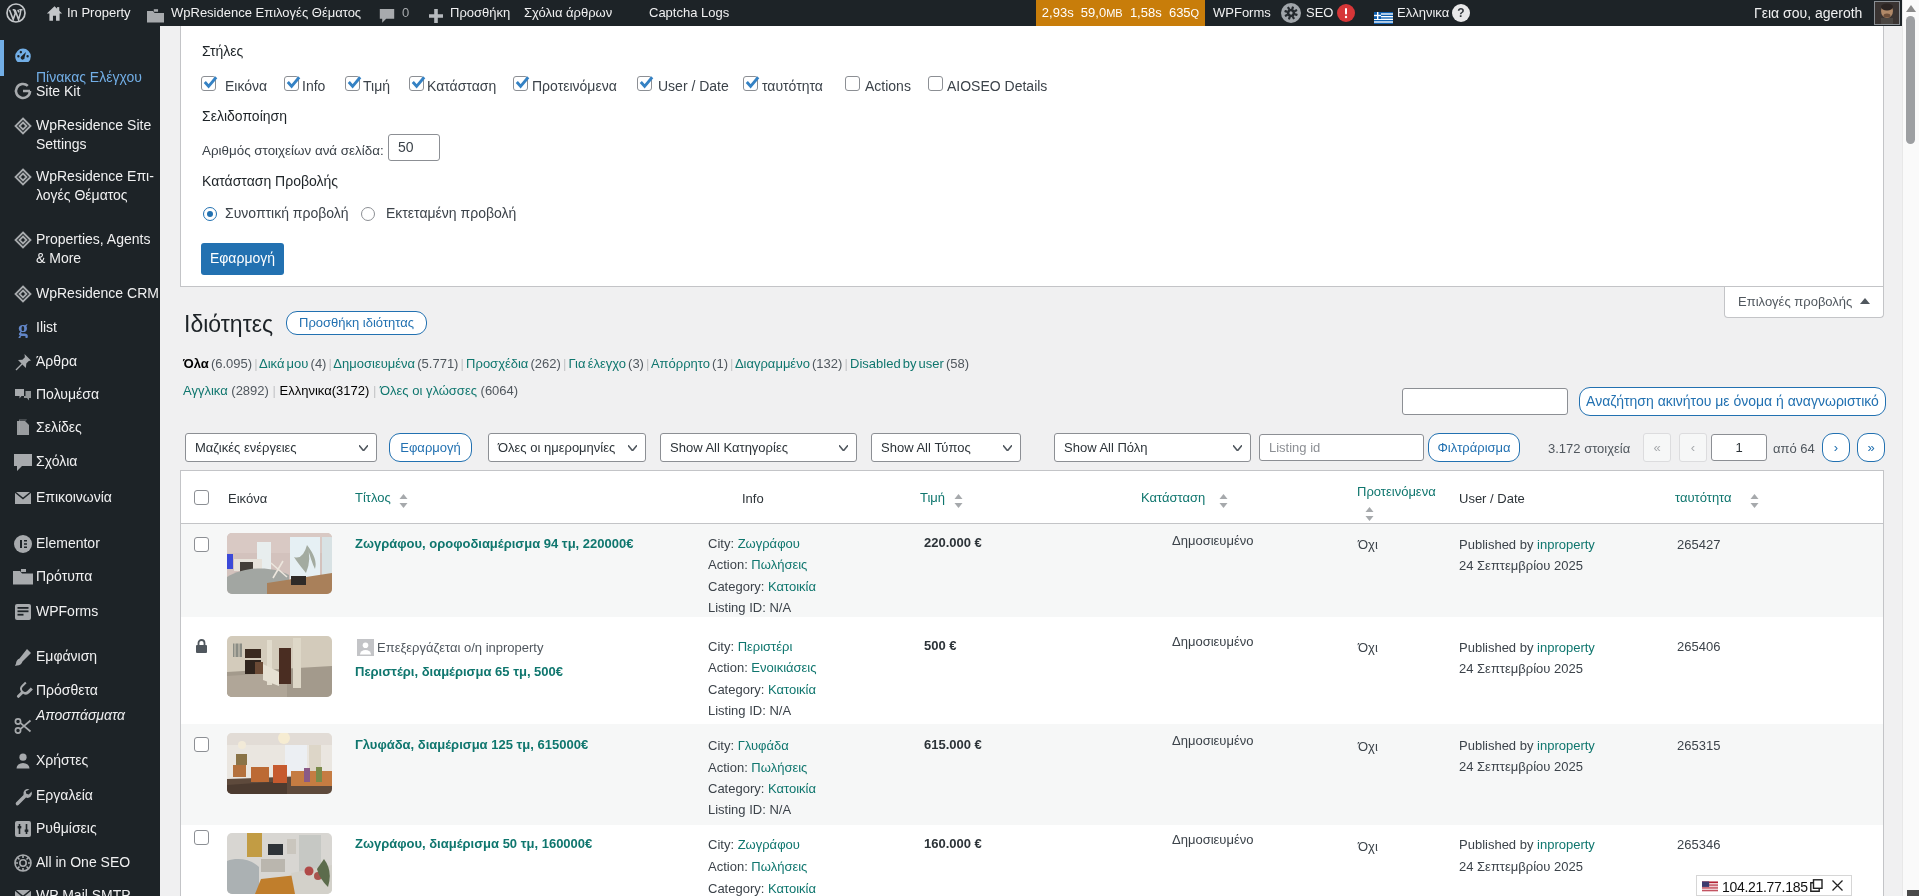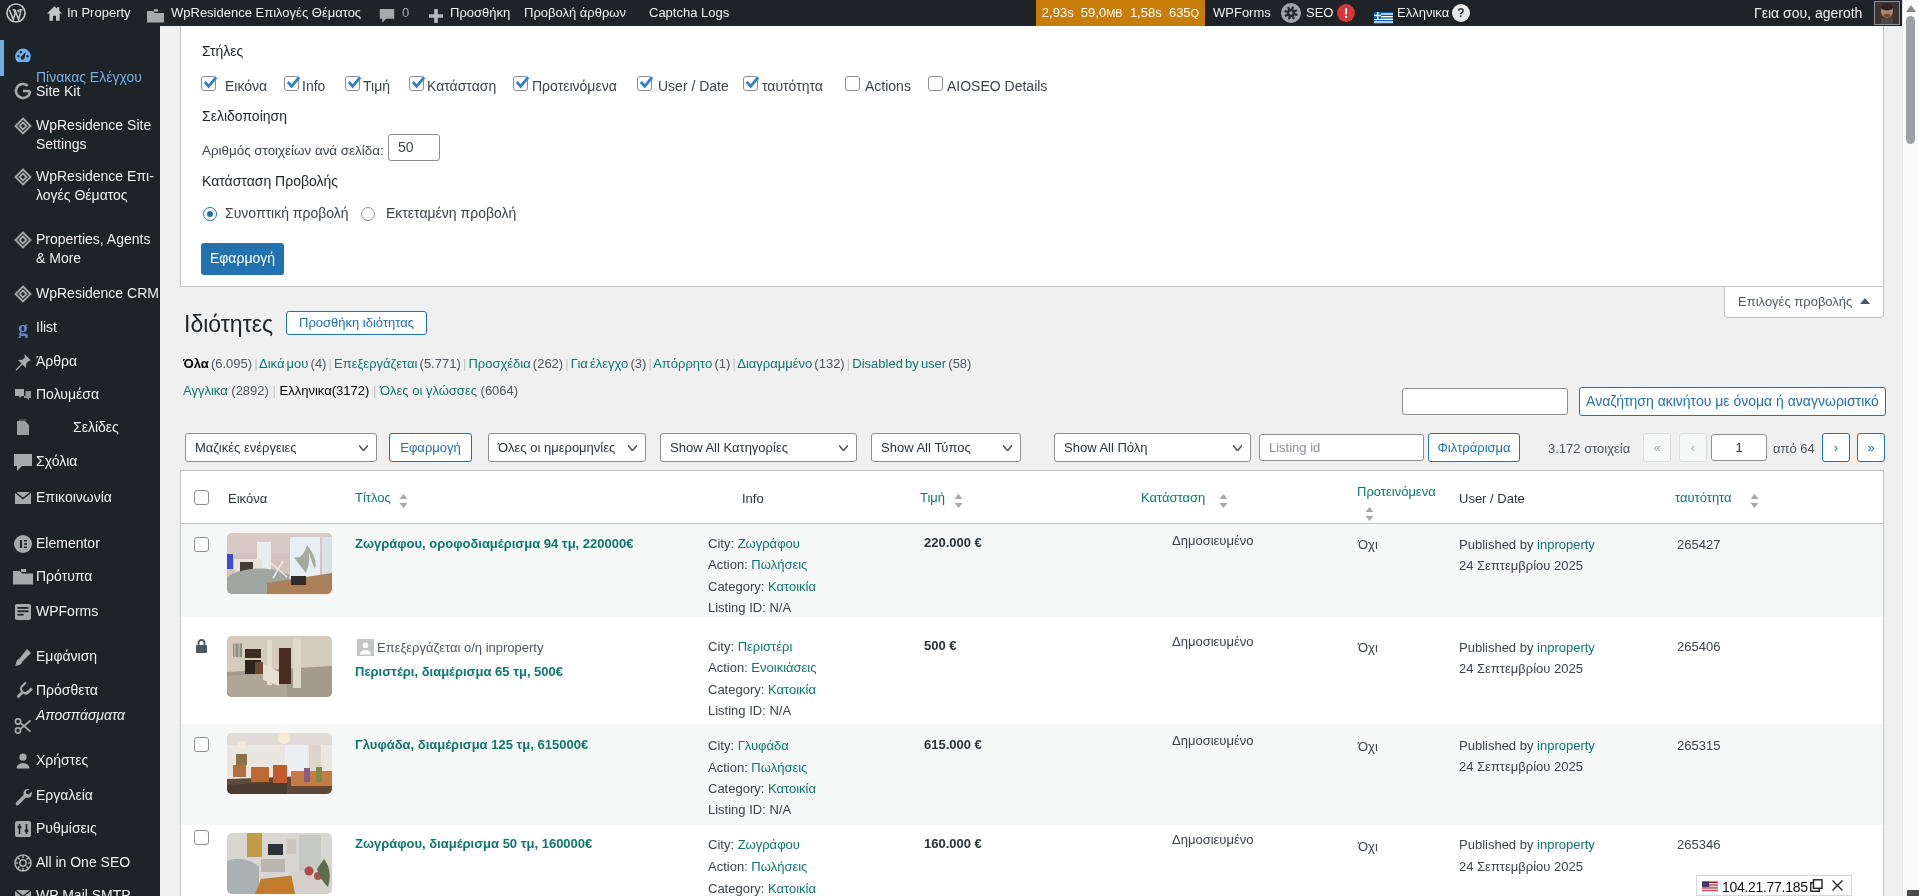--- a/index.html
+++ b/index.html
@@ -17,21 +17,21 @@
   .mico { position:absolute; left:13px; width:20px; height:20px; color:#a7aaad; }
   .mico svg { width:20px; height:20px; display:block; }
   
   .panel { position:absolute; background:#fff; }
   .chk { position:absolute; width:15px; height:15px; background:#fff; border:1px solid #8c8f94; border-radius:3px; }
   .chk.on svg { position:absolute; left:-1px; top:-4px; width:19px; height:19px; }
   .lbl13 { position:absolute; font-size:13px; white-space:nowrap; }
   .lbl14 { position:absolute; font-size:14px; white-space:nowrap; }
   .sel { position:absolute; height:29px; background:#fff; border:1px solid #8c8f94; border-radius:3px; font-size:13px; color:#2c3338; line-height:27px; padding-left:9px; }
   .sel .car { position:absolute; right:8px; top:11px; width:9px; height:6px; }
-  .btn-sec { position:absolute; background:#f6f7f7; border:1px solid #2271b1; border-radius:3px; color:#2271b1; font-size:13px; text-align:center; }
+  .btn-sec { position:absolute; background:#f6f7f7; border:1px solid #2271b1; border-radius:11px; color:#2271b1; font-size:13px; text-align:center; }
   .thumb { position:absolute; width:105px; height:61px; border-radius:5px; overflow:hidden; }
   .thumb svg { display:block; width:105px; height:61px; }
 </style>
 </head>
 <body>
 
 <div id="adminbar">
   <span class="it" style="left:6px;top:3px;height:20px;">
     <svg width="20" height="20" viewBox="0 0 20 20">
         <circle cx="10" cy="10" r="9" fill="none" stroke="#c3c6c9" stroke-width="1.7"></circle>
@@ -55,21 +55,21 @@
   <span class="it" style="left:379px;top:6px;">
     <svg width="16" height="15" viewBox="0 0 20 18">
         <path d="M1 1 h18 v12 h-10 l-5 5 v-5 h-3 z" fill="#a7aaad"></path>
       </svg>
   </span>
   <span class="it" style="left:402px;color:#a7aaad;">0</span>
   <span class="it" style="left:429px;top:6px;height:14px;"><svg width="14" height="14" viewBox="0 0 14 14">
         <path d="M5.2 0 h3.6 v5.2 H14 v3.6 H8.8 V14 H5.2 V8.8 H0 V5.2 h5.2 z" fill="#b5b9bd"></path>
       </svg></span>
   <span class="it" style="left:450px;">Προσθήκη</span>
-  <span class="it" style="left:524px;">Προβολή άρθρων</span>
+  <span class="it" style="left:524px;">Σχόλια άρθρων</span>
   <span class="it" style="left:649px;">Captcha Logs</span>
   <span class="it" style="left:1036px;width:169px;background:#c87d0a;color:#fff;text-align:center;">2,93s&nbsp; 59,0<span style="font-size:11px;">MB</span>&nbsp; 1,58s&nbsp; 635<span style="font-size:11px;">Q</span></span>
   <span class="it" style="left:1213px;">WPForms</span>
   <span class="it" style="left:1281px;top:3px;height:20px;">
     <svg width="20" height="20" viewBox="0 0 20 20">
         <circle cx="10" cy="10" r="10" fill="#a0a5aa"></circle>
         <g transform="rotate(18 10 10)" fill="#23282d">
           <circle cx="10" cy="10" r="4.2"></circle>
           <g>
             <rect x="8.9" y="3.2" width="2.2" height="3" rx="0.6"></rect>
@@ -180,21 +180,21 @@
         <path d="M12.5 6 H18 v7 h-2 v2.5 l-2-2.5 h-3 v-2 h1.5 z" opacity=".85"></path>
       </svg>
     </div>
   <div class="mi" style="top:359px;">Πολυμέσα</div>
   <div class="mico" style="top:392px;">
       <svg viewBox="0 0 20 20" fill="currentColor">
         <path d="M4 3 h8 l4 4 v10 H4 z" opacity=".9"></path>
         <path d="M6 1.5 h8 l-1 1 H7 v11 l-1 1 z" opacity=".6"></path>
       </svg>
     </div>
-  <div class="mi" style="top:392px;margin-left:37px;">Σελίδες</div>
+  <div class="mi" style="top:392px;">Σελίδες</div>
   <div class="mico" style="top:426px;">
       <svg viewBox="0 0 20 18" fill="currentColor">
         <path d="M1 1 h18 v12 h-10 l-5 5 v-5 h-3 z"></path>
       </svg>
     </div>
   <div class="mi" style="top:426px;">Σχόλια</div>
   <div class="mico" style="top:462px;">
       <svg viewBox="0 0 20 20" fill="currentColor">
         <path d="M2 4 h16 v12 H2 z"></path>
         <path d="M2 4 l8 6.5 L18 4" fill="none" stroke="#1d2327" stroke-width="1.6"></path>
@@ -346,21 +346,21 @@
 
   <div class="abs" style="left:1724px;top:287px;width:160px;height:31px;background:#fff;border:1px solid #c3c4c7;border-top:none;border-radius:0 0 4px 4px;color:#50575e;font-size:13px;text-align:center;line-height:30px;">Επιλογές προβολής <span style="display:inline-block;vertical-align:2px;margin-left:4px;width:0;height:0;border-left:5px solid transparent;border-right:5px solid transparent;border-bottom:6px solid #50575e;"></span></div>
 </div>
 
 <div id="pagehead">
   <div class="abs" style="left:184px;top:311px;font-size:23px;color:#1d2327;">Ιδιότητες</div>
   <div class="btn-sec" style="left:286px;top:311px;width:141px;height:24px;line-height:22px;background:#fff;">Προσθήκη ιδιότητας</div>
   <div class="lbl13" style="left:183px;top:356px;word-spacing:-1.5px;">
     <span style="color:#000;font-weight:bold;">Όλα</span> <span style="color:#50575e;">(6.095)</span> <span style="color:#c3c4c7;">|</span>
     <a>Δικά μου</a> <span style="color:#50575e;">(4)</span> <span style="color:#c3c4c7;">|</span>
-    <a>Επεξεργάζεται</a> <span style="color:#50575e;">(5.771)</span> <span style="color:#c3c4c7;">|</span>
+    <a>Δημοσιευμένα</a> <span style="color:#50575e;">(5.771)</span> <span style="color:#c3c4c7;">|</span>
     <a>Προσχέδια</a> <span style="color:#50575e;">(262)</span> <span style="color:#c3c4c7;">|</span>
     <a>Για έλεγχο</a> <span style="color:#50575e;">(3)</span> <span style="color:#c3c4c7;">|</span>
     <a>Απόρρητο</a> <span style="color:#50575e;">(1)</span> <span style="color:#c3c4c7;">|</span>
     <a>Διαγραμμένο</a> <span style="color:#50575e;text-align:center;">(132)</span> <span style="color:#c3c4c7;">|</span>
     <a>Disabled by user</a> <span style="color:#50575e;">(58)</span>
   </div>
   <div class="lbl13" style="left:183px;top:383px;">
     <a>Αγγλικα</a> <span style="color:#50575e;">(2892)</span> <span style="color:#c3c4c7;">|</span>
     <span style="color:#000;">Ελληνικα(3172)</span> <span style="color:#c3c4c7;">|</span>
     <a>Όλες οι γλώσσες</a> <span style="color:#50575e;">(6064)</span>

